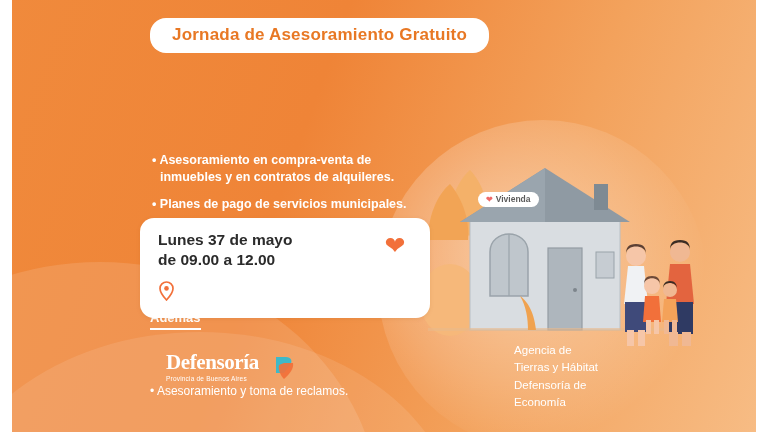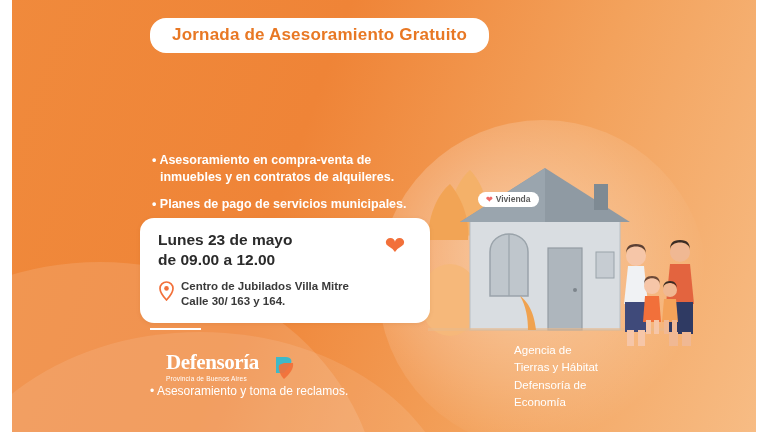--- a/index.html
+++ b/index.html
@@ -242,34 +242,30 @@
   <div class="pill">Jornada de Asesoramiento Gratuito</div>
 
 
   <ul class="bullets">
     <li>Asesoramiento en compra-venta de inmuebles y en contratos de alquileres.</li>
     <li>Planes de pago de servicios municipales.</li>
   </ul>
 
   <div class="card">
     <div class="when">
-      <div>Lunes 23 de mayo</div>
+      <div>Lunes 37 de mayo</div>
       <div>de 09.00 a 12.00</div>
     </div>
     <div class="heart">❤</div>
     <div class="where">
       <span class="pin">
         <svg width="17" height="20" viewBox="0 0 17 20">
           <path d="M8.5 1 C4.9 1 2 3.9 2 7.5 C2 12 8.5 19 8.5 19 C8.5 19 15 12 15 7.5 C15 3.9 12.1 1 8.5 1 Z" fill="none" stroke="#f2703a" stroke-width="1.7"></path>
           <circle cx="8.5" cy="7.4" r="2.3" fill="#f2703a"></circle>
         </svg>
-      </span>
-      <span class="where-text">
-        <span>Centro de Jubilados Villa Mitre</span><br>
-        <span>Calle 30/ 163 y 164.</span>
       </span>
     </div>
   </div>
 
   <div class="ademas-label">Además</div>
 
   <div class="logo-def">
     <div>
       <div class="dtxt1">Defensoría</div>
       <div class="dtxt2">Provincia de Buenos Aires</div>

